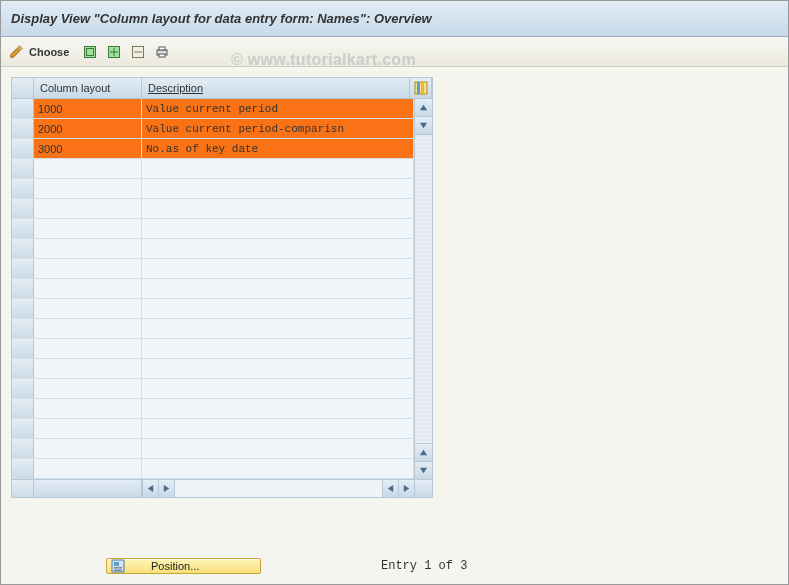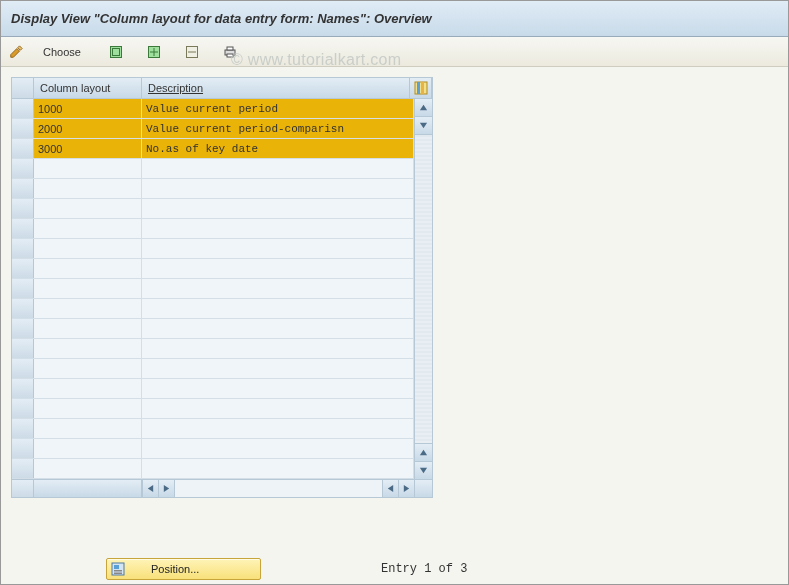--- a/index.html
+++ b/index.html
@@ -29,22 +29,23 @@
       color: #333;
     }
     
     .toolbar {
       height: 30px;
       background: linear-gradient(to bottom, #f7f7f3 0%, #eceade 100%);
       border-bottom: 1px solid #cfcdbf;
       display: flex;
       align-items: center;
       padding: 0 8px;
-      gap: 20px;
+      gap: 6px;
       position: relative;
+      font-weight: bold;
     }
     .toolbar .pencil-icon svg { width:14px; height:14px; display:block; }
     .toolbar .choose-text { font-size: 11px; color: #333; margin-right: 6px; }
     .toolbar .tb-icon {
       width: 18px; height: 16px;
       display:flex; align-items:center; justify-content:center;
       cursor: pointer;
     }
     .toolbar .tb-icon svg { width:14px; height:14px; display:block; }
     .watermark {
@@ -98,21 +99,21 @@
     .rhead-cell {
       width: 22px;
       background: linear-gradient(to bottom, #e3edf5 0%, #cddbe7 100%);
       border-right: 1px solid #b6c8d6;
     }
     .cell {
       border-right: 1px solid #d4dee6;
       padding: 2px 4px;
       font-size: 11px;
       color: #333;
-      background: #eab308;
+      background: #f97316;
       display:flex; align-items:center;
       overflow:hidden; white-space:nowrap;
     }
     .cell.layout { width: 108px; }
     .cell.desc { flex: 1; font-family: Liberation Mono, monospace; }
     .grid-row.empty .cell { background: #f0f5fa; }
 
     
     .vscroll {
       width: 18px;
@@ -162,21 +163,21 @@
       display:flex;
       align-items:center;
       margin-top: 60px;
       padding-left: 95px;
     }
     .position-btn {
       display:flex; align-items:center;
       background: linear-gradient(to bottom, #fff4b8 0%, #f8e07a 100%);
       border: 1px solid #c7a53a;
       border-radius: 2px;
-      height: 22px;
+      height: 16px;
       padding: 0 20px 0 4px;
       gap: 26px;
       cursor:pointer;
       box-shadow: inset 0 1px 0 rgba(255,255,255,.6);
       width: 155px;
     }
     .position-btn svg { width:14px; height:14px; }
     .position-btn .plabel { font-size:11px; color:#222; }
     .entry-text {
       margin-left: 120px;

